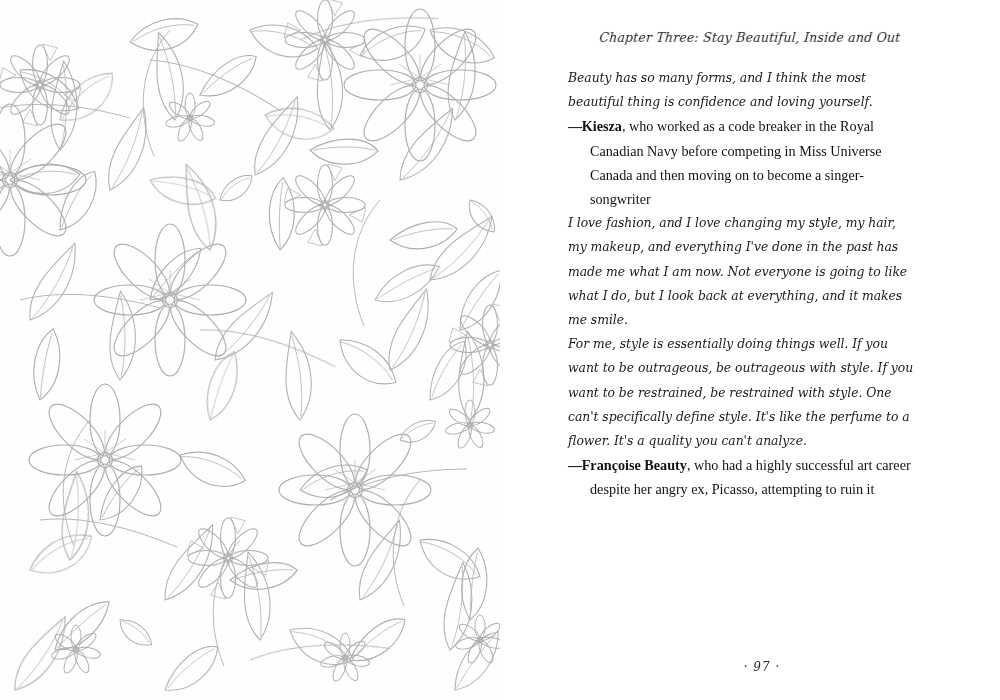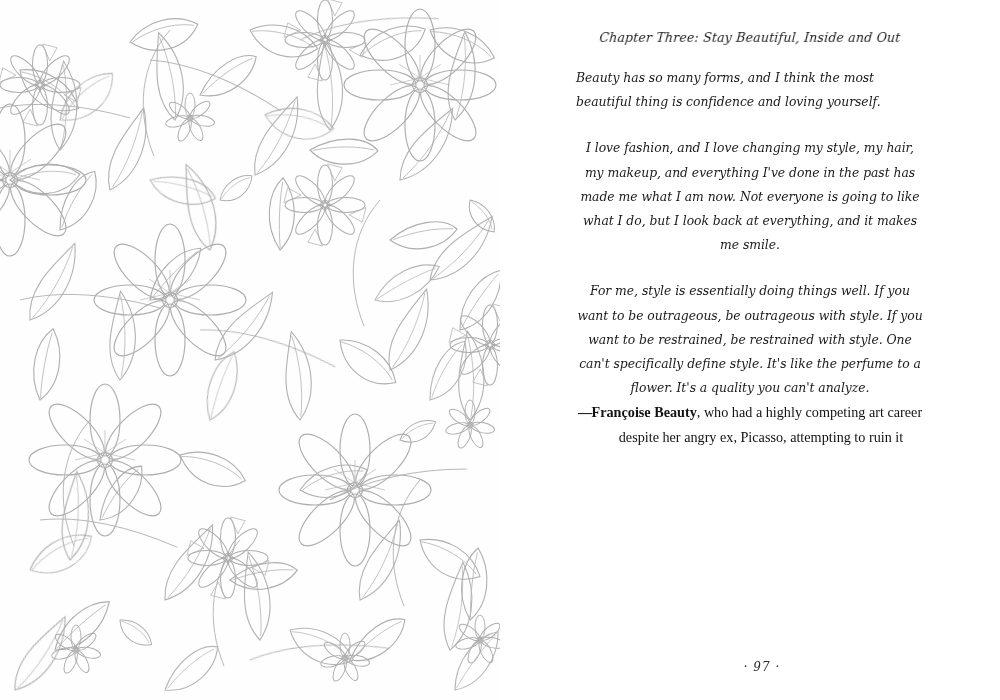--- a/index.html
+++ b/index.html
@@ -51,31 +51,29 @@
     font-family: "DejaVu Serif", "Liberation Serif", serif;
     font-style: italic;
     font-size: 12.5px;
     letter-spacing: 0.2px;
     color: #1c1c1c;
     transform: skewX(-6deg);
   }
 
   #body-column {
     position: absolute;
-    left: 76px;
+    left: 68px;
     top: 66px;
     width: 348px;
   }
 
   .quote-block {
     margin: 0 0 0 0;
   }
   .quote-block + .quote-block {
-    margin-top: 22px;
-    text-align: center;
   }
 
   .quote-text {
     font-family: "DejaVu Serif", "Liberation Serif", serif;
     font-style: italic;
     font-size: 12.4px;
     line-height: 24.2px;
     color: #1a1a1a;
     margin: 0;
     letter-spacing: -0.05px;
@@ -310,29 +308,30 @@
   </div>
 
   <div id="text-page">
 
     <div id="running-head">Chapter Three: Stay Beautiful, Inside and Out</div>
 
     <div id="body-column">
 
       <div class="quote-block">
         <p class="quote-text">Beauty has so many forms, and I think the most beautiful thing is confidence and loving yourself.</p>
+        <p class="attribution"><span class="em-dash">—</span><span class="person-name">Kiesza</span><span class="person-descriptor">, who worked as a code breaker in the Royal Canadian Navy before competing in Miss Universe Canada and then moving on to become a singer-songwriter</span></p>
       </div>
 
       <div class="quote-block">
         <p class="quote-text">I love fashion, and I love changing my style, my hair, my makeup, and everything I've done in the past has made me what I am now. Not everyone is going to like what I do, but I look back at everything, and it makes me smile.</p>
       </div>
 
       <div class="quote-block">
         <p class="quote-text">For me, style is essentially doing things well. If you want to be outrageous, be outrageous with style. If you want to be restrained, be restrained with style. One can't specifically define style. It's like the perfume to a flower. It's a quality you can't analyze.</p>
-        <p class="attribution"><span class="em-dash">—</span><span class="person-name">Françoise Beauty</span><span class="person-descriptor">, who had a highly competing art career despite her angry ex, Picasso, attempting to ruin it</span></p>
+        <p class="attribution"><span class="em-dash">—</span><span class="person-name">Françoise Beauty</span><span class="person-descriptor">, who had a highly successful art career despite her angry ex, Picasso, attempting to ruin it</span></p>
       </div>
 
     </div>
 
     <div id="page-number">· 97 ·</div>
   </div>
 
 </div>
 
 </body></html>

